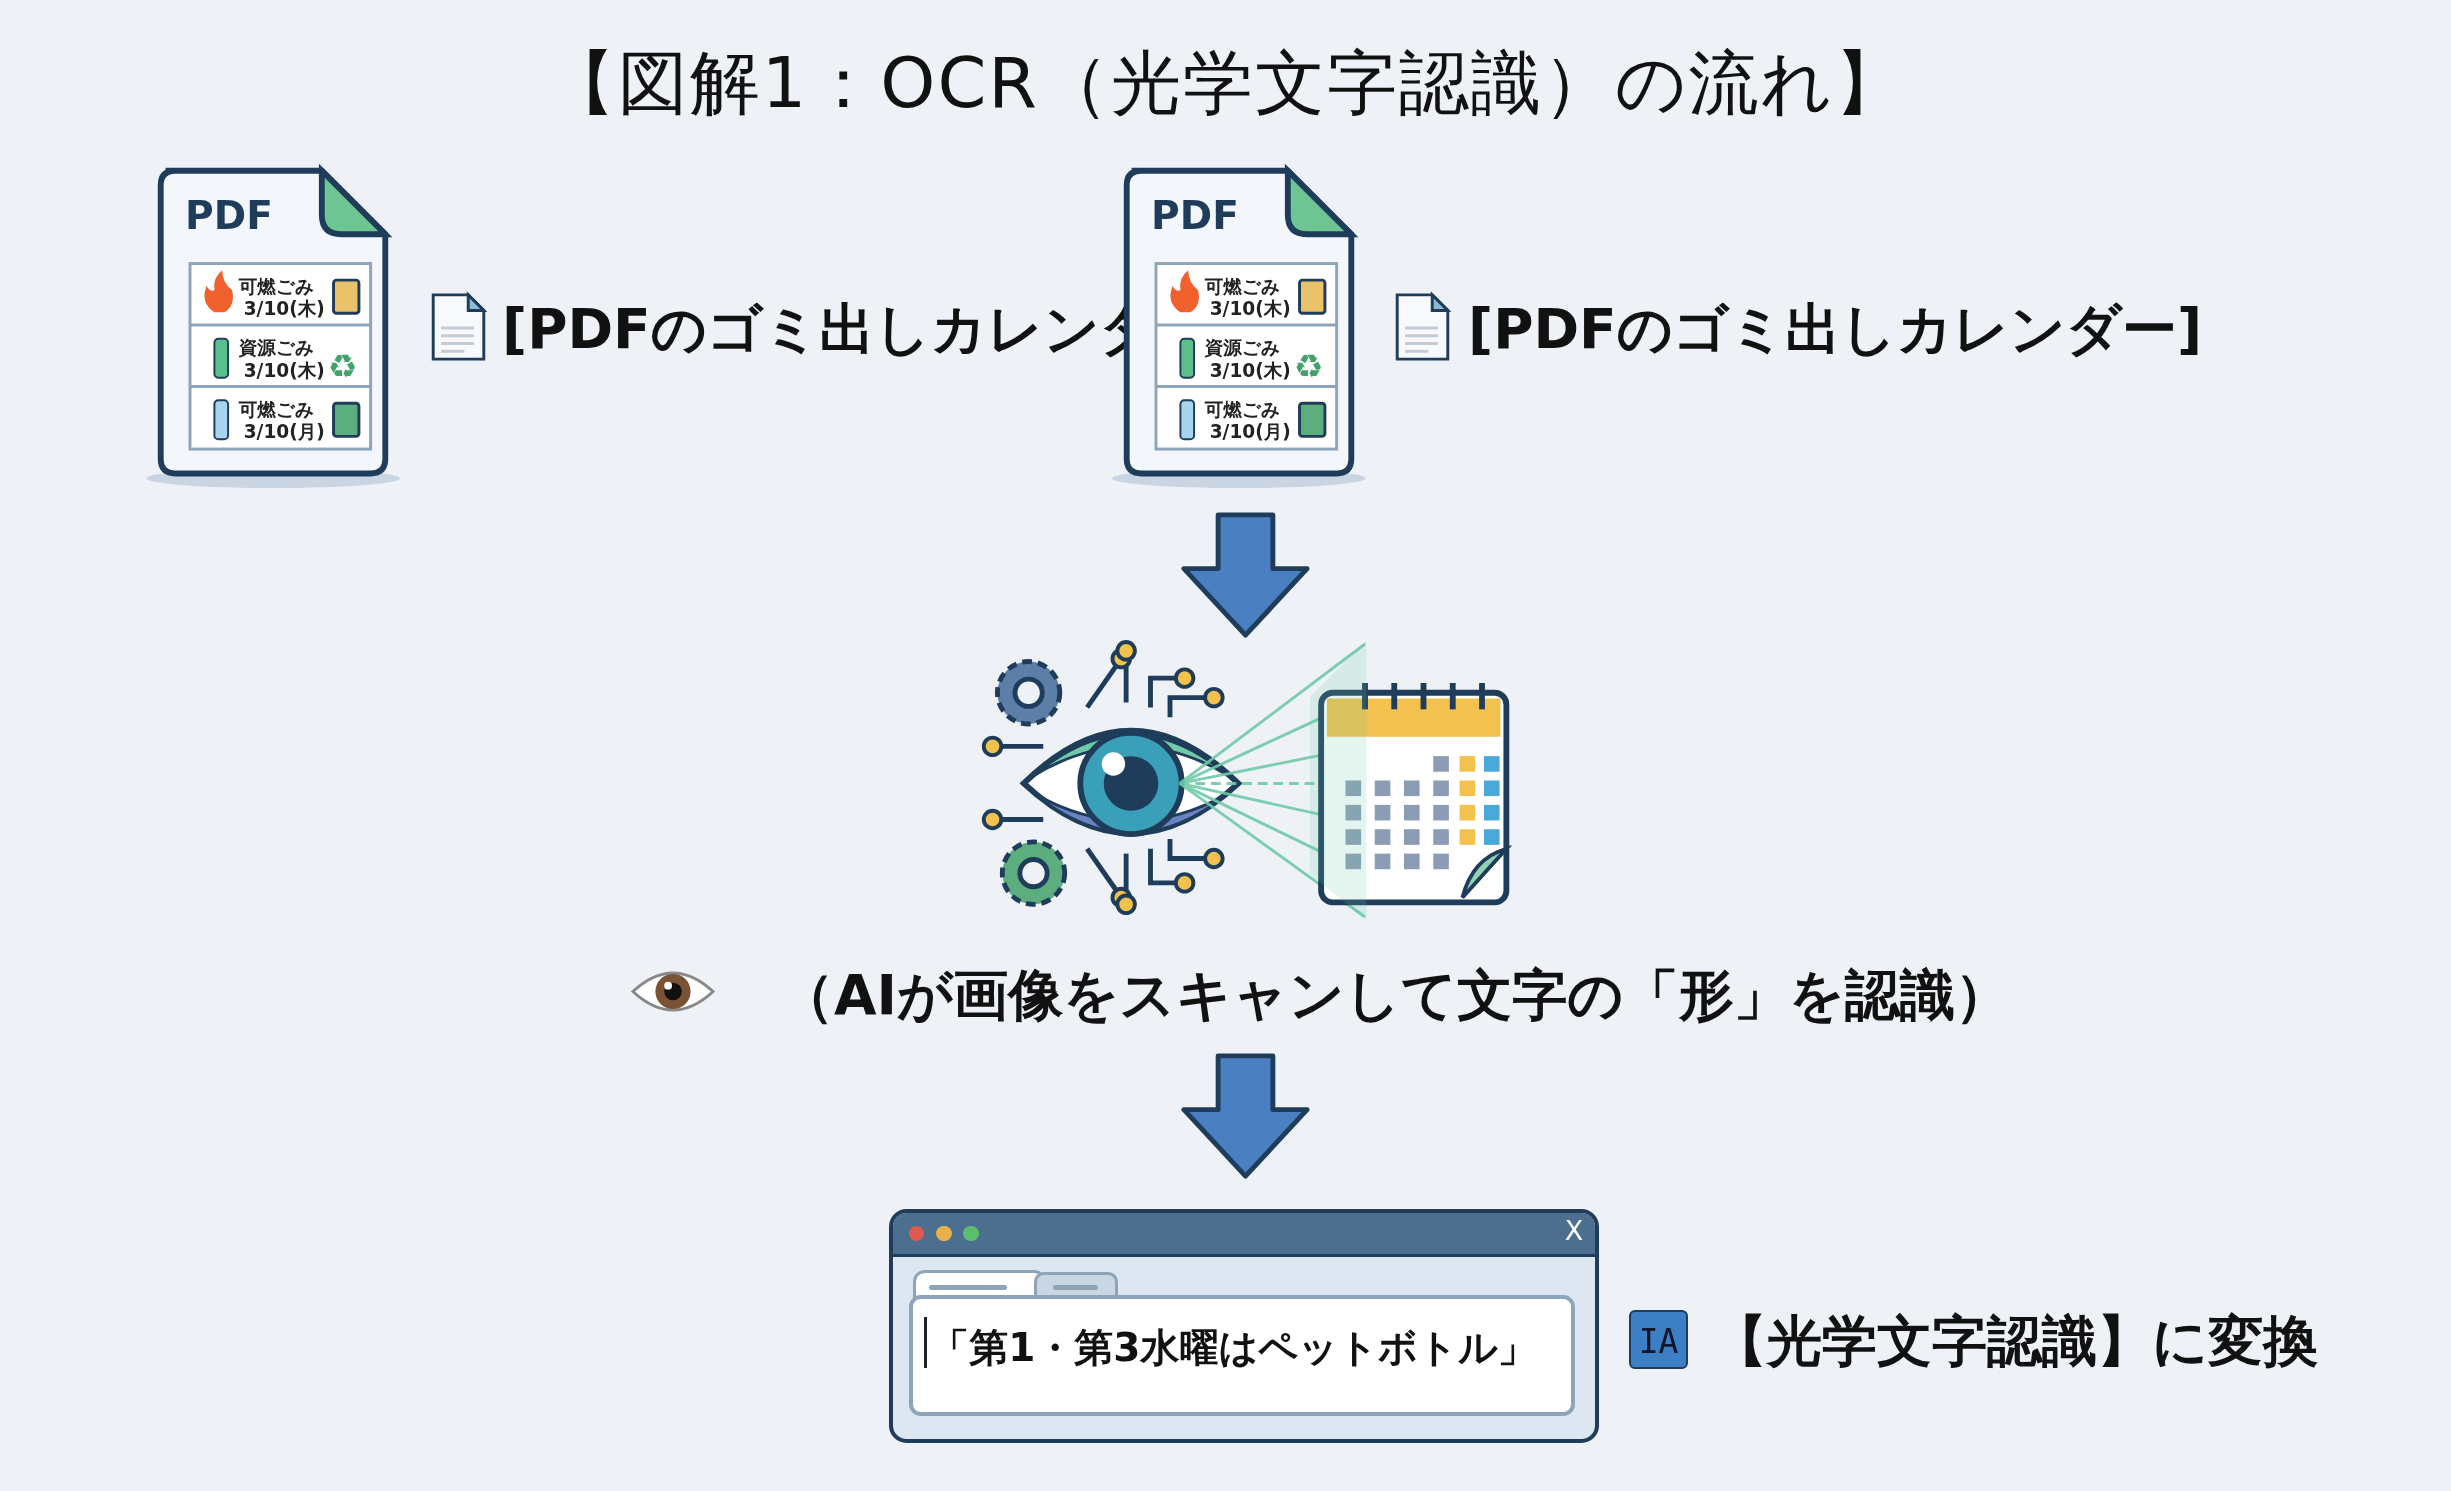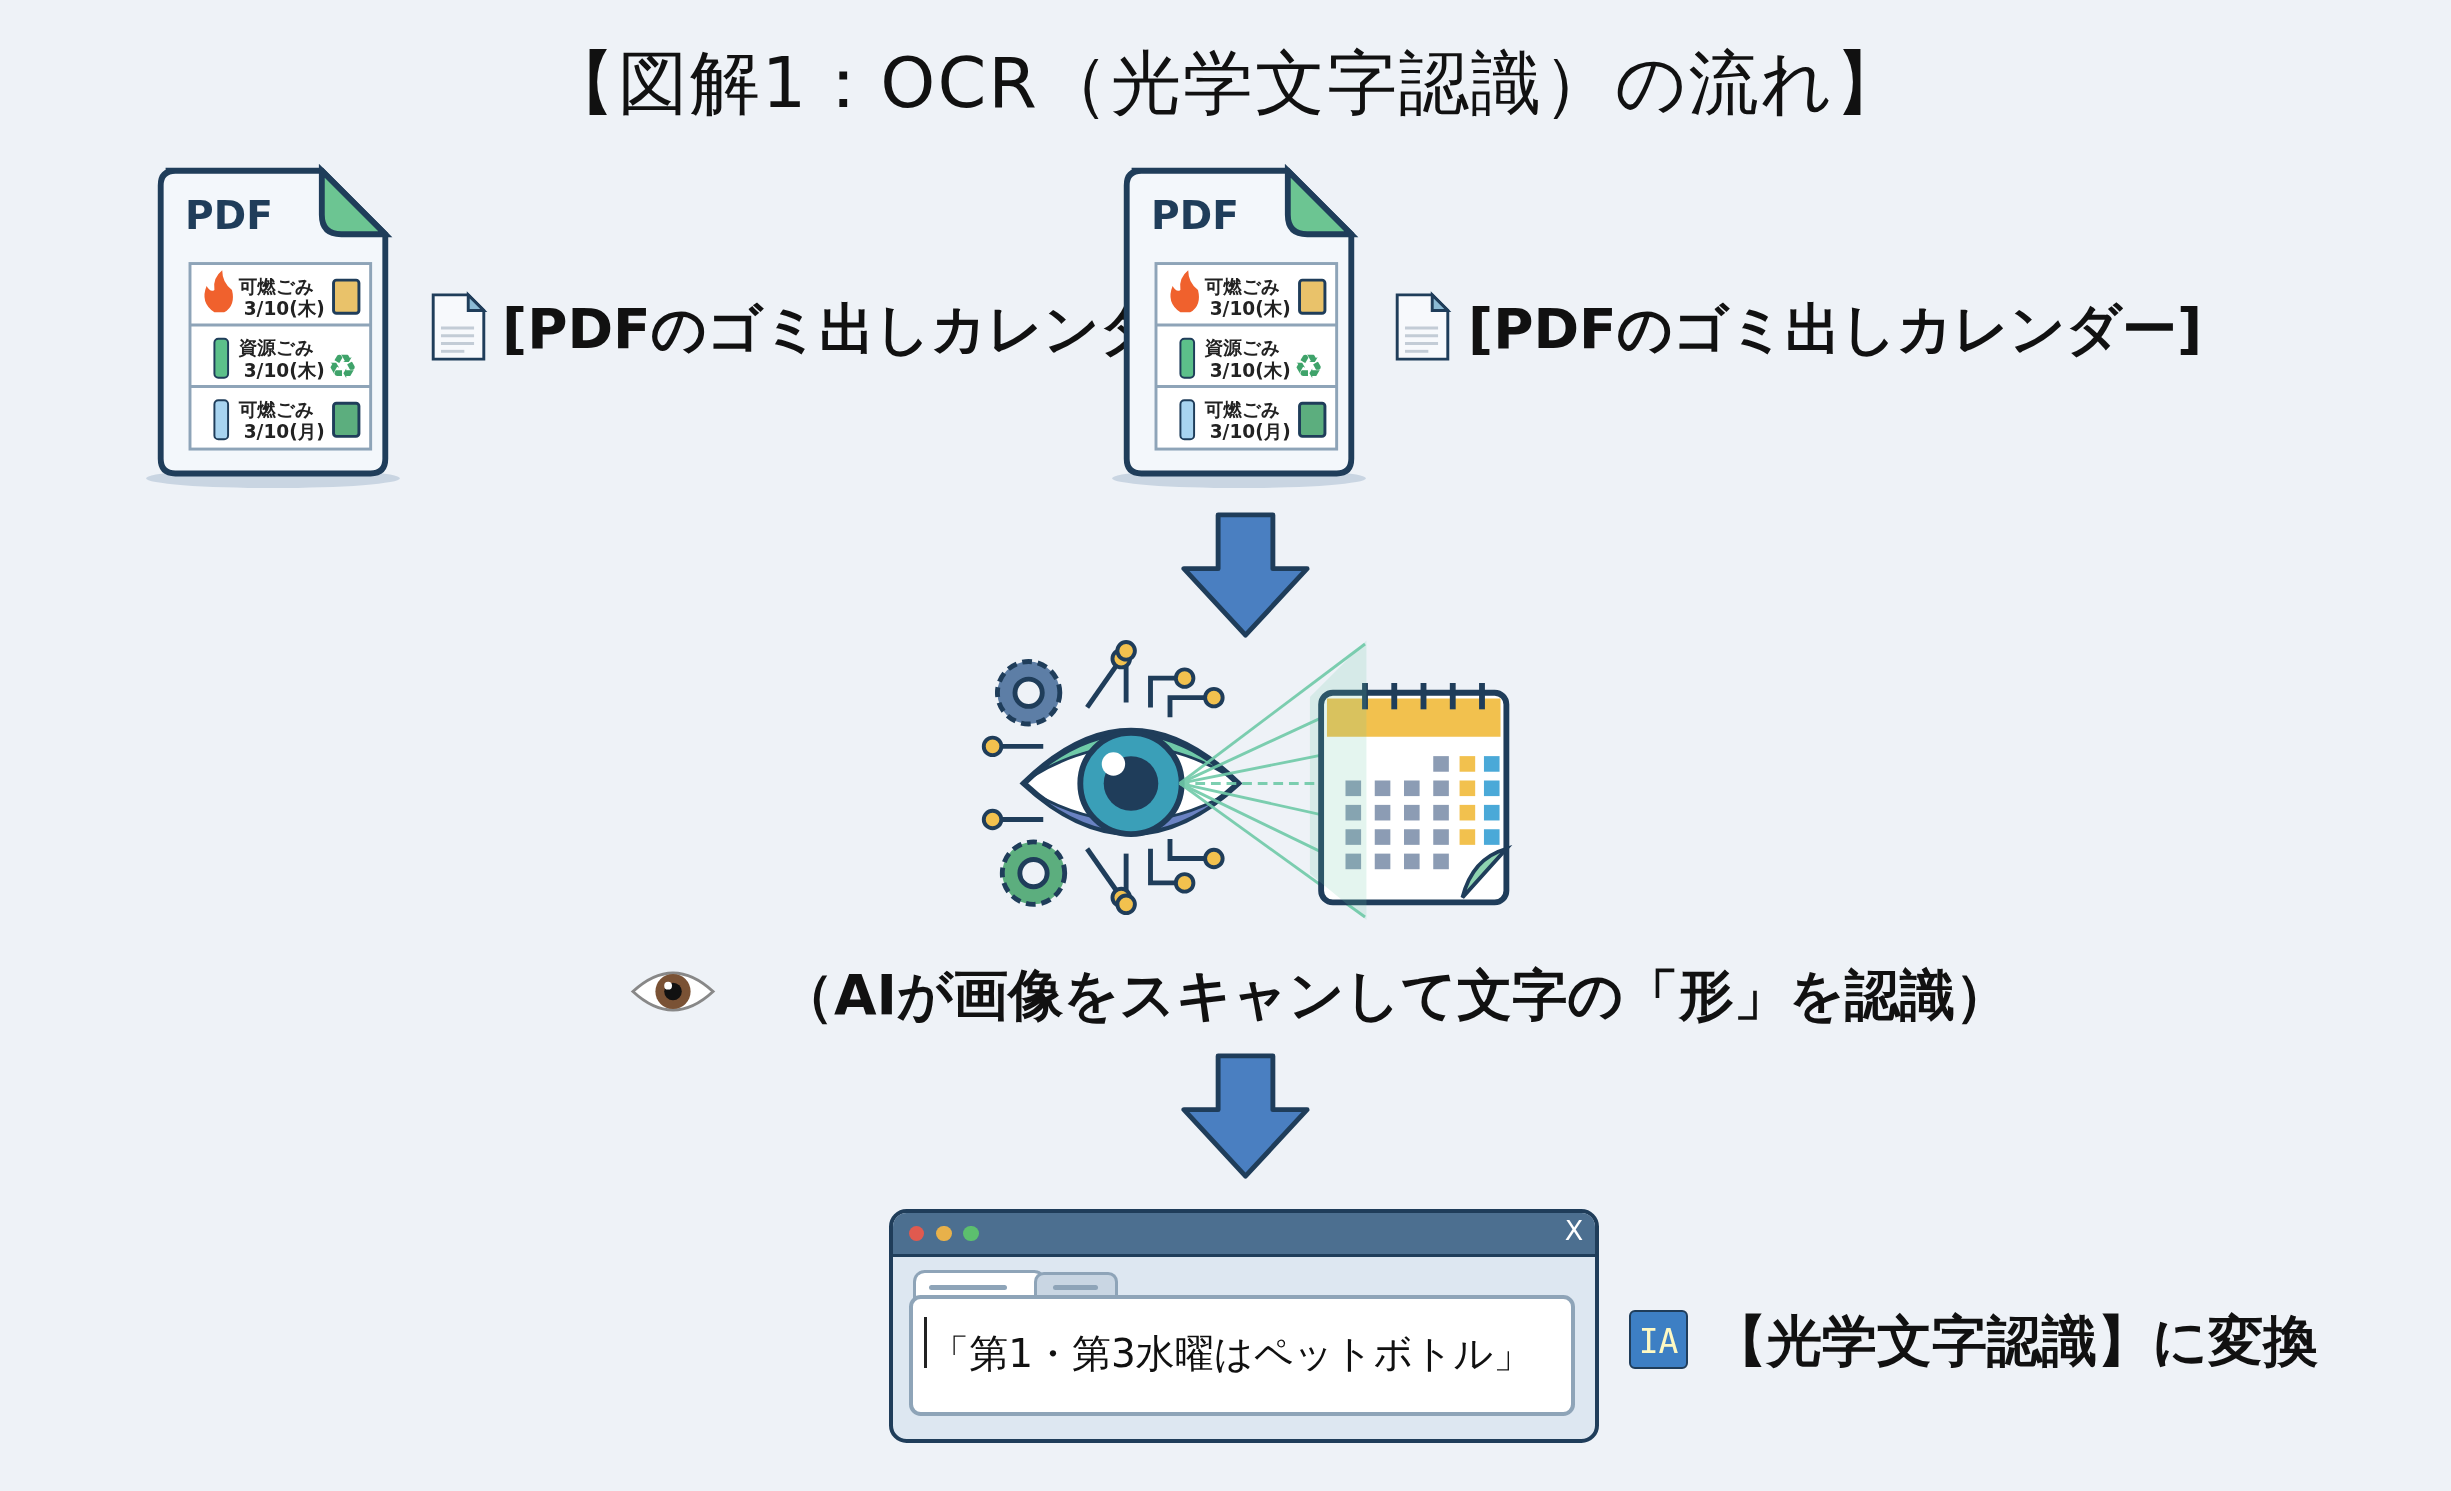--- a/index.html
+++ b/index.html
@@ -29,24 +29,24 @@
   .dot { position:absolute; top:12.7px; width:15.6px; height:15.6px; border-radius:50%; }
   .win-close { position:absolute; right:11.7px; top:2px; color:#fff; font-size:27px; }
   .tab1 { position:absolute; left:19.5px; top:57px; width:127px; height:29px; background:#fff; border:3.9px solid #8ea4b8; border-bottom:none; border-radius:11.7px 11.7px 0 0; }
   .tab2 { position:absolute; left:141px; top:59px; width:78px; height:25px; background:#c9d6e3; border:3.9px solid #8ea4b8; border-bottom:none; border-radius:9.8px 9.8px 0 0; }
   .tabline { position:absolute; height:4.9px; border-radius:2.9px; background:#8ea4b8; }
   .textbox {
     position:absolute; left:15.6px; top:82px; width:666px; height:121px;
     background:#fff; border:4.9px solid #8ea4b8; border-radius:11.7px; box-sizing:border-box;
   }
   .textbox .cursor { position:absolute; left:11.7px; top:17.6px; width:2.9px; height:51px; background:#222; }
-  .textbox .txt { position:absolute; left:17.6px; top:28px; font-size:39px; font-weight:normal; white-space:nowrap; }
+  .textbox .txt { position:absolute; left:17.6px; top:22px; font-size:39px; font-weight:bold; white-space:nowrap; }
   .ia-icon {
     width:59px; height:59px; background:#3d7fc4; border:2.9px solid #1f3d5a; border-radius:5.9px;
-    color:#fef9c3; font-family:"DejaVu Sans Mono", monospace; font-size:33px; text-align:center; line-height:59px;
+    color:#0f172a; font-family:"DejaVu Sans Mono", monospace; font-size:33px; text-align:center; line-height:59px;
     box-sizing:border-box;
   }
   .eye-emoji { width:88px; height:55px; }
 </style>
 </head>
 <body>
 
 <div class="abs title">【図解1：OCR（光学文字認識）の流れ】</div>
 
 <div class="abs pdf" style="left:146px;top:161px;">

